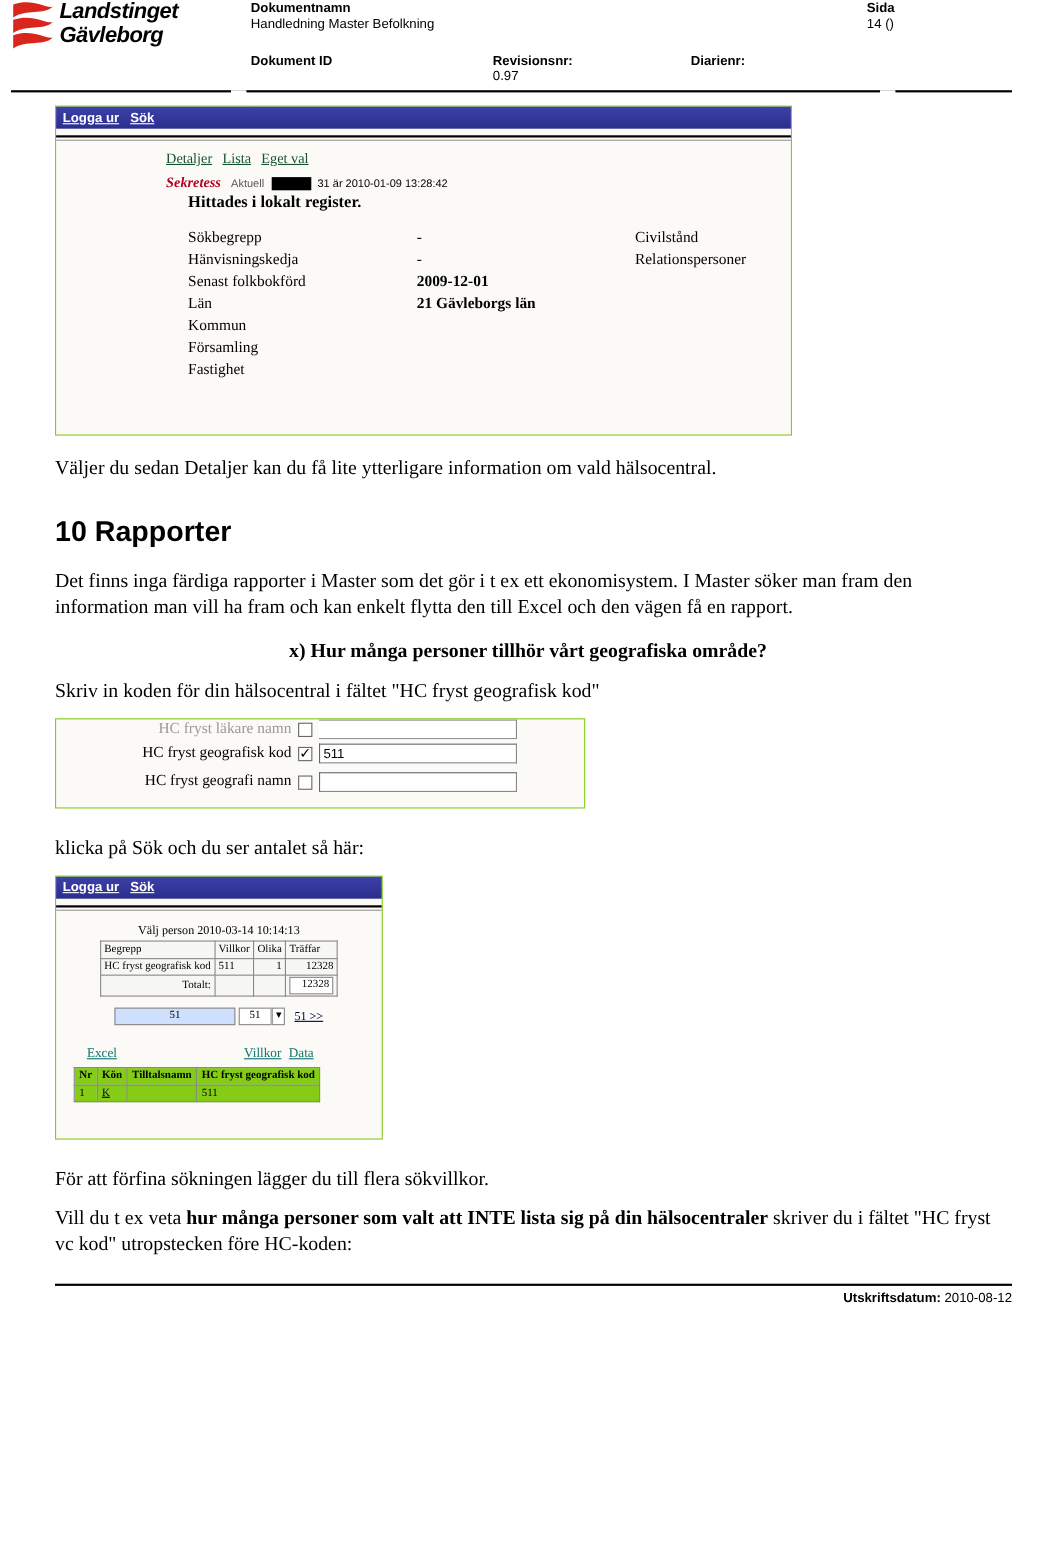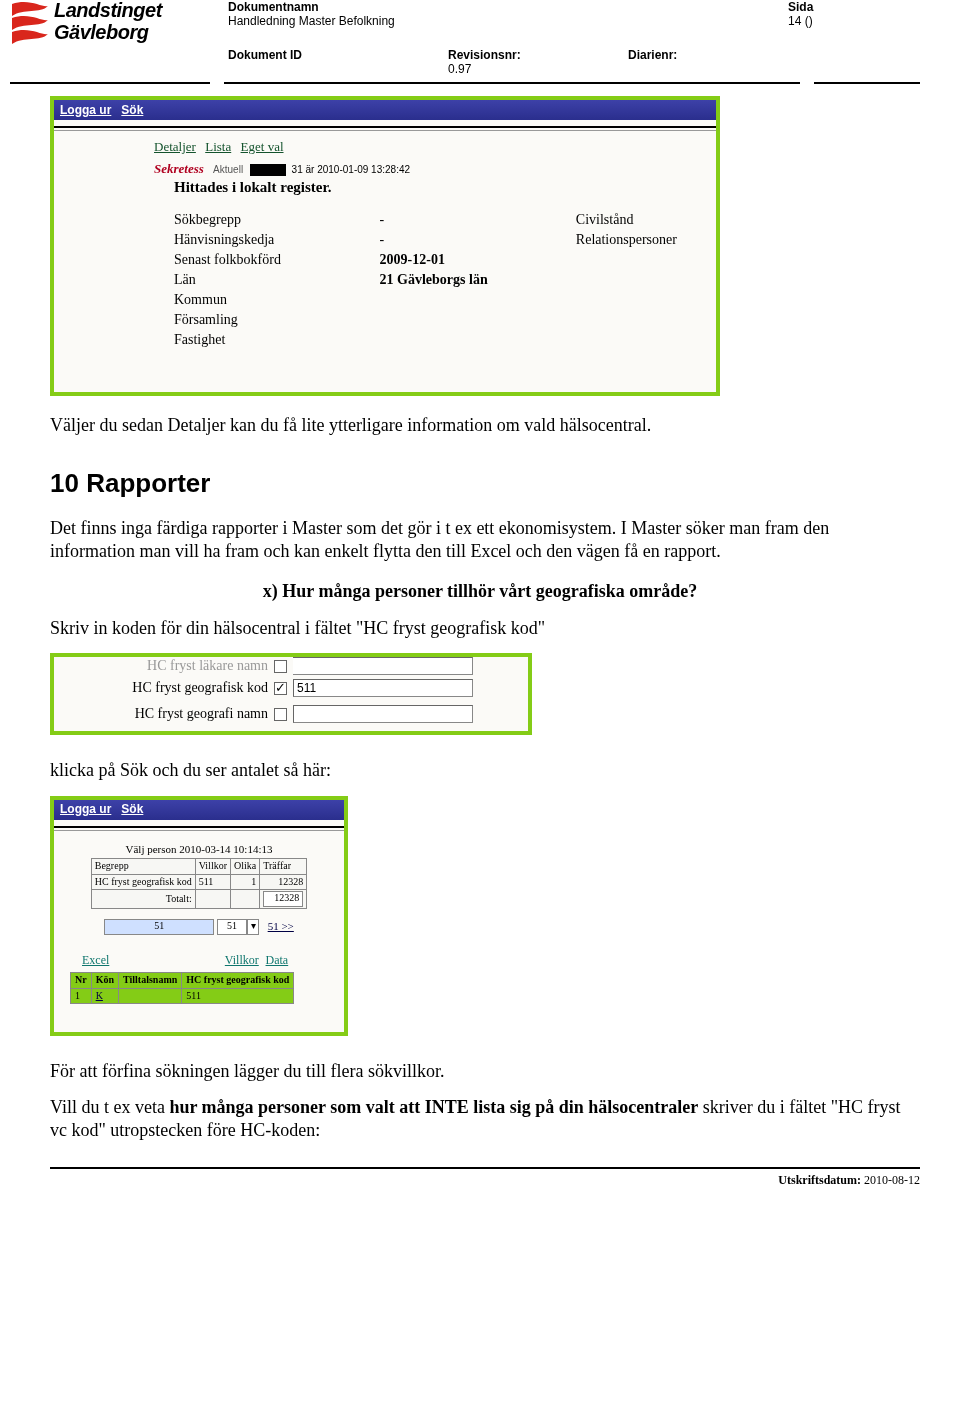--- a/index.html
+++ b/index.html
@@ -39,21 +39,21 @@
     position: relative;
   }
   .header-rule-gap { position: absolute; background: #fff; height: 4px; top: -2px; }
   .gap1 { left: 200px; width: 14px; }
   .gap2 { left: 790px; width: 14px; }
 
   
   .content { padding: 12px 50px 0 50px; }
   .shot {
     background: #fbfaf7;
-    border: 4px solid #84cc16;
+    border: 1px solid #84cc16;
     font-family: Arial, Helvetica, sans-serif;
     font-size: 12px;
     color: #000;
     position: relative;
   }
   .shot1 { width: 670px; height: 300px; }
   .navbar {
     background: #2a2e8d;
     background: linear-gradient(#3d41a8,#2a2e8d);
     height: 20px;
@@ -117,21 +117,21 @@
   .s3-tbl2 { border-collapse: collapse; margin: 4px 0 0 8px; font-size: 10px; }
   .s3-tbl2 th, .s3-tbl2 td { border: 1px solid #888; padding: 1px 4px; background: #84cc16; font-weight: normal; text-align: left; }
   .s3-tbl2 th { font-weight: bold; }
   .s3-tbl2 td a { color: #004; text-decoration: underline; }
 
   .strong-inline { font-weight: bold; }
 
   
   .footer { padding: 0 40px 0 50px; margin-top: 26px; }
   .footer-rule { border-top: 2px solid #000; }
-  .footer-text { text-align: right; font-family: Liberation Serif, serif; font-size: 12px; margin-top: 4px; }
+  .footer-text { text-align: right; font-family: Liberation Sans, sans-serif; font-size: 12px; margin-top: 4px; }
   .footer-text b { font-weight: bold; }
 </style>
 </head>
 <body>
 
 <div class="page">
 
   <div class="doc-header">
     <div class="logo-block">
       <svg class="logo-svg" viewBox="0 0 40 50">

